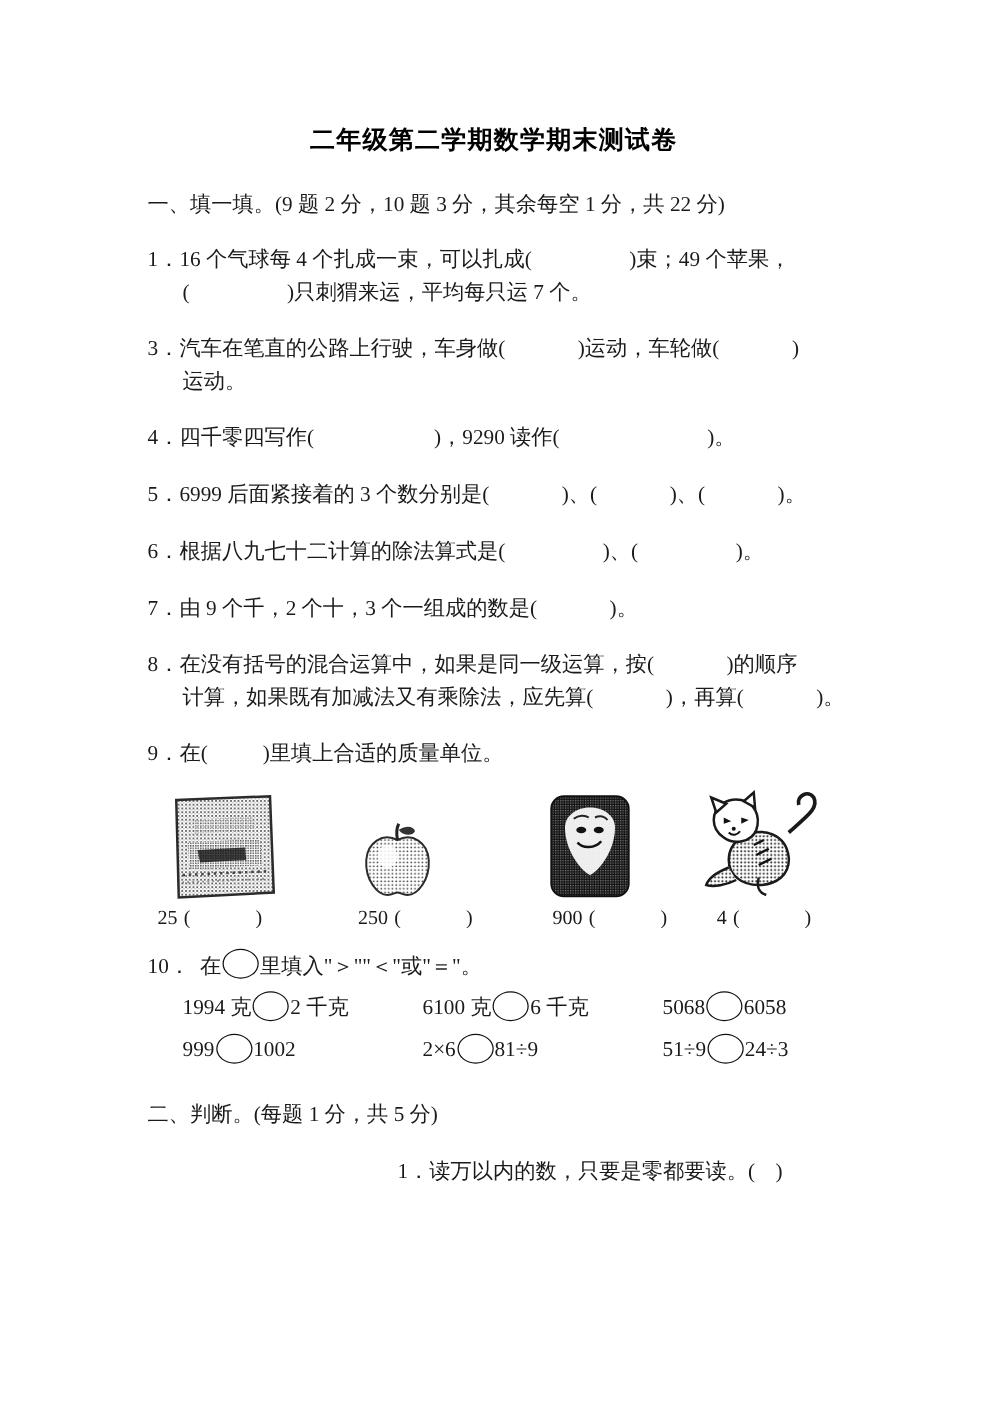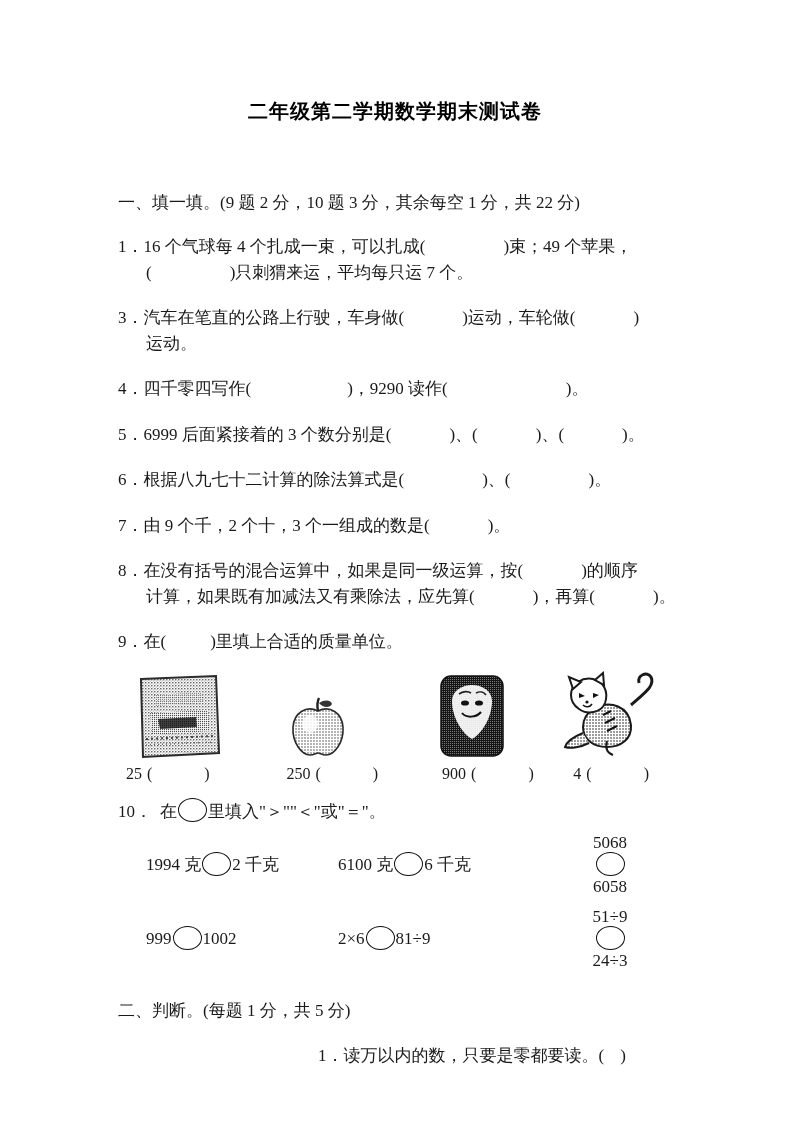--- a/index.html
+++ b/index.html
@@ -27,21 +27,21 @@
     font-weight: bold;
     font-size: 20px;
     letter-spacing: 1px;
     margin: 0;
     padding-top: 98px;
     padding-right: 18px;
     color: #000;
   }
   .section-head {
     font-size: 17px;
-    margin-top: 66px;
+    margin-top: 27px;
     margin-bottom: 0;
     white-space: nowrap;
   }
   .q {
     font-size: 17px;
     margin-top: 20px;
     line-height: 1.5;
     position: relative;
   }
   .q-line {
@@ -112,21 +112,21 @@
     margin-top: 10px;
     font-size: 17px;
   }
   .cmp-item {
     display: flex;
     align-items: center;
     white-space: nowrap;
   }
   .cmp-item.w1 { width: 216px; }
   .cmp-item.w2 { width: 216px; }
-  .cmp-item.w3 { width: 180px; flex-direction: column; }
+  .cmp-item.w3 { width: 180px; }
   .cmp-left, .cmp-right { display: inline-block; }
 
   .sec2 { margin-top: 28px; }
   .tf-row {
     display: flex;
     justify-content: flex-end;
     align-items: baseline;
     font-size: 17px;
     margin-top: 22px;
     padding-right: 58px;

